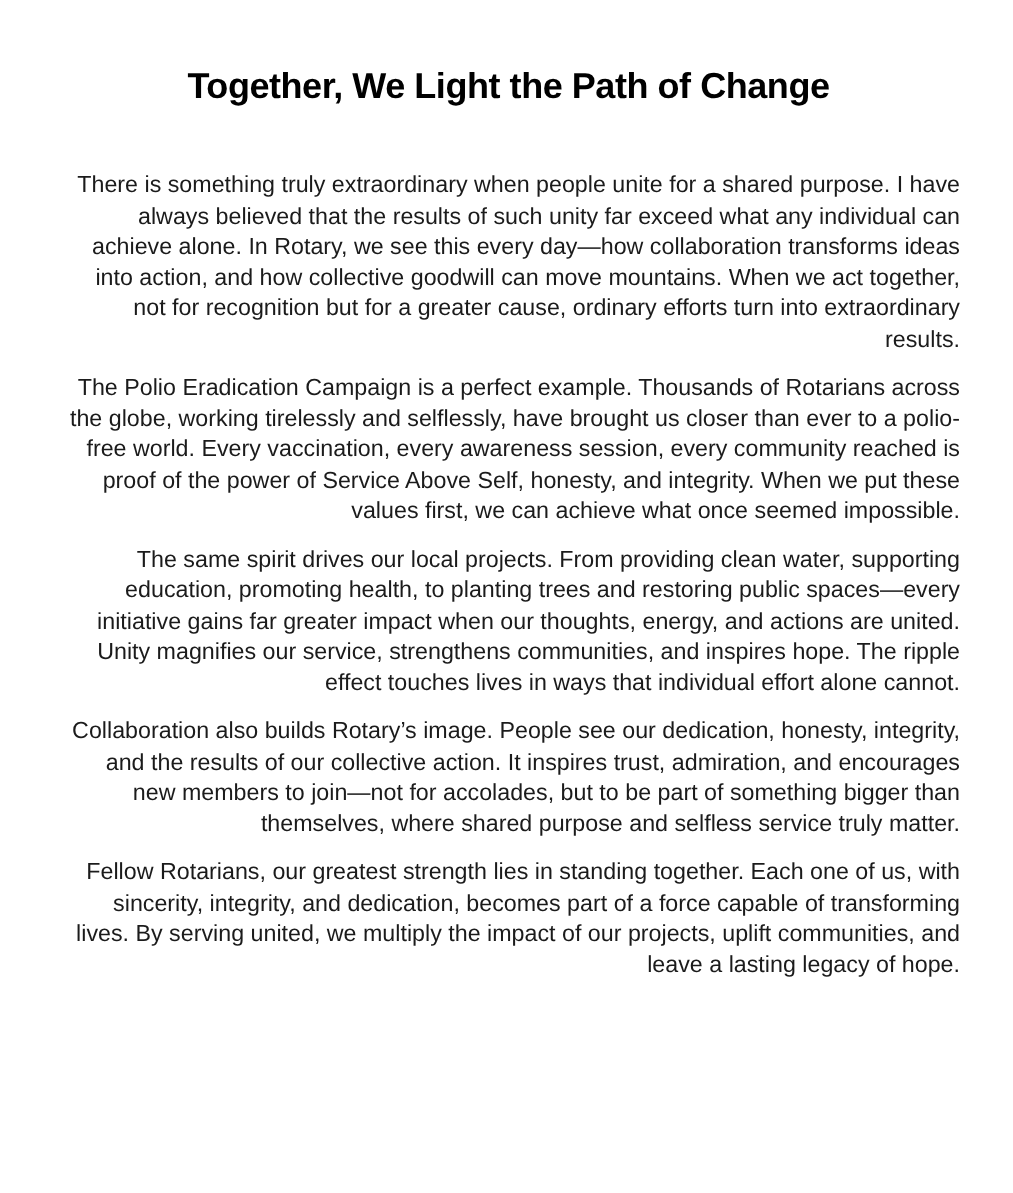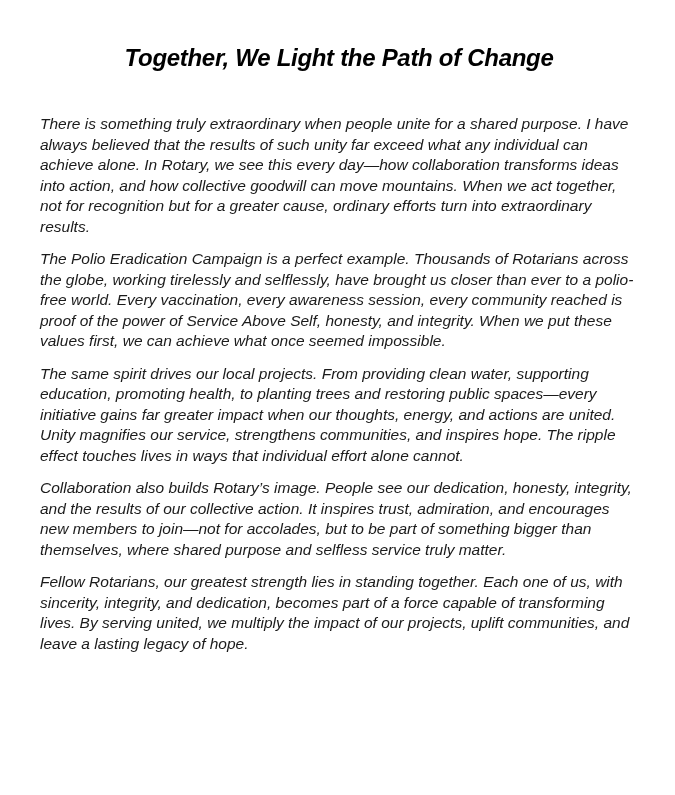--- a/index.html
+++ b/index.html
@@ -1,20 +1,20 @@
 <!DOCTYPE html>
 <html style="--bg: #ffffff; --title-color: #000000; --body-color: #1b1b1b;"><head>
 <meta charset="utf-8">
 <style>
   :root {
     --bg: #ffffff;
     --title-color: #000000;
     --body-color: #1b1b1b;
   }
-  * { box-sizing: border-box; font-style: italic; }
+  * { box-sizing: border-box; }
   html, body { margin: 0; padding: 0; }
   body {
     background: var(--bg);
     font-family: "Liberation Sans", "DejaVu Sans", sans-serif;
   }
   .page {
     position: relative;
     width: 675px;
     height: 795px;
     background: var(--bg);
@@ -32,21 +32,21 @@
     font-family: "Liberation Sans", "DejaVu Sans", sans-serif;
   }
   .doc-body {
     width: 600px;
   }
   .doc-body p {
     margin: 0 0 12px 0;
     font-size: 15.5px;
     line-height: 20.5px;
     color: var(--body-color);
-    text-align: left;
+    text-align: right;
   }
 </style>
 </head>
 <body>
 
 <div class="page">
   <h1 class="doc-title">Together, We Light the Path of Change</h1>
 
   <div class="doc-body">
     <p>There is something truly extraordinary when people unite for a shared purpose. I have always believed that the results of such unity far exceed what any individual can achieve alone. In Rotary, we see this every day—how collaboration transforms ideas into action, and how collective goodwill can move mountains. When we act together, not for recognition but for a greater cause, ordinary efforts turn into extraordinary results.</p>

